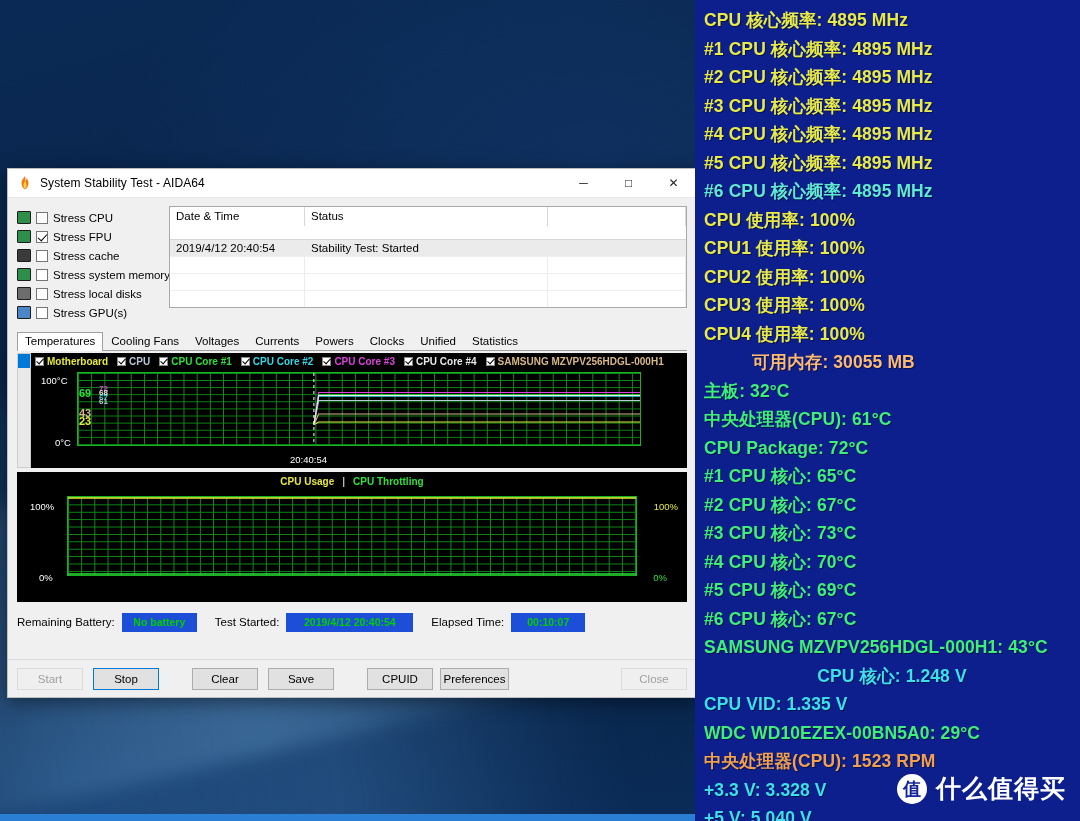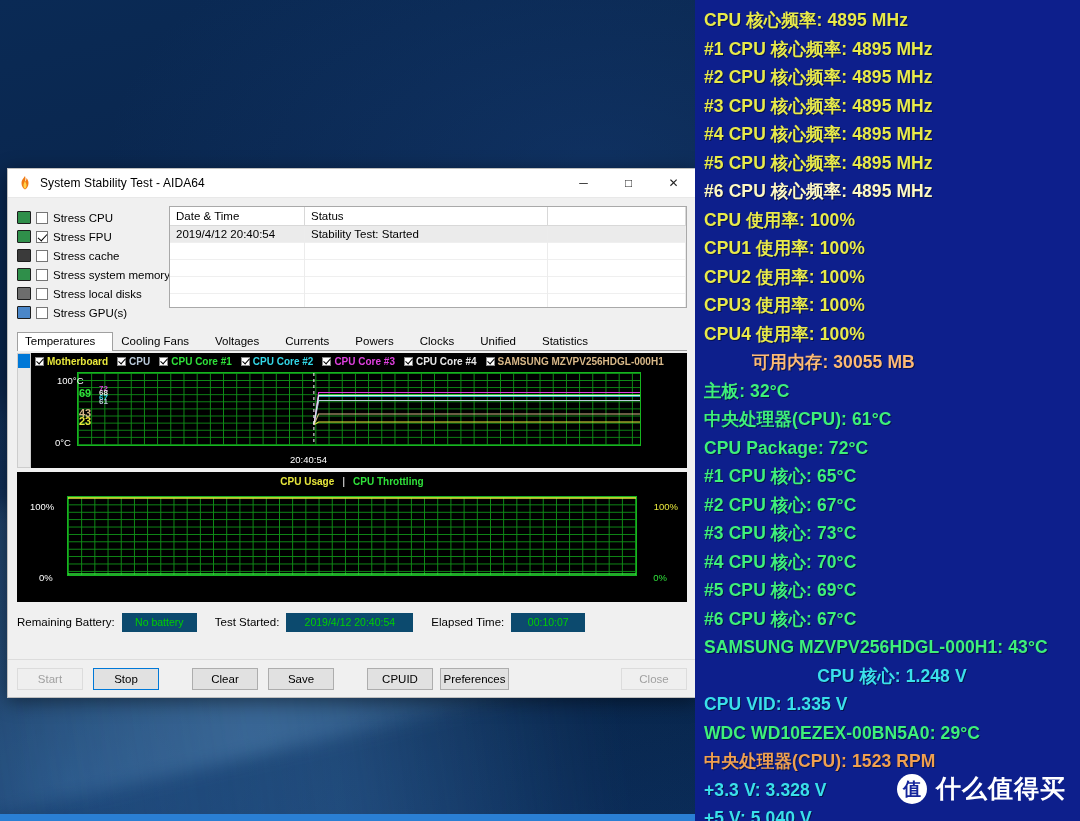--- a/index.html
+++ b/index.html
@@ -87,38 +87,38 @@
     content: ""; position: absolute; left: 3px; top: 0px;
     width: 4px; height: 8px; border: solid #000; border-width: 0 1.4px 1.4px 0;
     transform: rotate(42deg);
   }
   .stress-label { font-size: 11.5px; white-space: nowrap; }
 
   .log-table {
     flex: 1; height: 102px; border: 1px solid #a9a9a9; background: #fff;
     overflow: hidden;
   }
-  .log-head { display: flex; height: 19px; border-bottom: 1px solid #d8d8d8; }
+  .log-head { display: flex; height: 33px; border-bottom: 1px solid #d8d8d8; }
   .log-head .c {
     font-size: 11.5px; padding: 3px 0 0 6px; border-right: 1px solid #d8d8d8; height: 19px;
   }
   .log-head .c1 { width: 135px; }
   .log-head .c2 { width: 243px; }
   .log-head .c3 { flex: 1; }
   .log-row { display: flex; height: 17px; border-bottom: 1px solid #efefef; }
   .log-row.sel { background: #ebebeb; }
   .log-row .c { font-size: 11.5px; padding: 2px 0 0 6px; border-right: 1px solid #ececec; height: 17px; }
   .log-row .c1 { width: 135px; }
   .log-row .c2 { width: 243px; }
   .log-row .c3 { flex: 1; }
 
   
   .tabs { display: flex; margin-top: 9px; border-bottom: 1px solid #a0a0a0; height: 19px; }
   .tab {
-    font-size: 11.5px; padding: 2px 17px 0 7px; height: 19px;
+    font-size: 11.5px; padding: 2px 7px 0 7px; height: 19px;
     border: 1px solid transparent; border-bottom: none; color: #000;
   }
   .tab.active {
     background: #fff; border-color: #a0a0a0; position: relative; top: 0;
   }
 
   
   .graph-area { display: flex; margin-top: 2px; }
   .v-scroll {
     width: 14px; height: 115px; background: #f0f0f0; border: 1px solid #cdcdcd;
@@ -169,21 +169,21 @@
     border: 1px solid #16b41f;
   }
 
   
   .status-strip {
     margin-top: 9px; display: flex; align-items: center; gap: 7px; height: 22px;
     font-size: 11.5px;
   }
   .status-strip .lbl { color: #000; }
   .status-box {
-    background: #0c4a6e; color: #00d000; font-size: 10.5px; font-weight: normal;
+    background: #1d4ed8; color: #00d000; font-size: 10.5px; font-weight: bold;
     padding: 3px 0; text-align: center; height: 19px;
   }
 
   
   .btn-row {
     position: absolute; left: 0; bottom: 0; width: 100%; height: 38px;
     background: #f0f0f0; border-top: 1px solid #dcdcdc;
     display: flex; align-items: center; padding: 0 9px;
   }
   .btn {
@@ -364,21 +364,21 @@
               <path d="M251,53.3 L256,50.3 L256,50.3 L262,50.3 L268,50.3 L274,50.3 L280,50.3 L286,50.3 L292,50.3 L298,50.3 L304,50.3 L310,50.3 L316,50.3 L322,50.3 L328,50.3 L334,50.3 L340,50.3 L346,50.3 L352,50.3 L358,50.3 L364,50.3 L370,50.3 L376,50.3 L382,50.3 L388,50.3 L394,50.3 L400,50.3 L406,50.3 L412,50.3 L418,50.3 L424,50.3 L430,50.3 L436,50.3 L442,50.3 L448,50.3 L454,50.3 L460,50.3 L466,50.3 L472,50.3 L478,50.3 L484,50.3 L490,50.3 L496,50.3 L502,50.3 L508,50.3 L514,50.3 L520,50.3 L526,50.3 L532,50.3 L538,50.3 L544,50.3 L550,50.3 L556,50.3 L562,50.3 L568,50.3 L574,50.3 L580,50.3 L586,50.3 L592,50.3 L598,50.3" fill="none" stroke="#e8e83c" stroke-width="1.1" vector-effect="non-scaling-stroke"></path>
               <path d="M251,53.3 L256,28.9 L256,28.3 L262,28.3 L268,28.3 L274,28.3 L280,28.3 L286,28.3 L292,28.3 L298,28.3 L304,28.3 L310,28.3 L316,28.3 L322,28.3 L328,28.3 L334,28.3 L340,28.3 L346,28.3 L352,28.3 L358,28.3 L364,28.3 L370,28.3 L376,28.3 L382,28.3 L388,28.3 L394,28.3 L400,28.3 L406,28.3 L412,28.3 L418,28.3 L424,28.3 L430,28.3 L436,28.3 L442,28.3 L448,28.3 L454,28.3 L460,28.3 L466,28.3 L472,28.3 L478,28.3 L484,28.3 L490,28.3 L496,28.3 L502,28.3 L508,28.3 L514,28.3 L520,28.3 L526,28.3 L532,28.3 L538,28.3 L544,28.3 L550,28.3 L556,28.3 L562,28.3 L568,28.3 L574,28.3 L580,28.3 L586,28.3 L592,28.3 L598,28.3" fill="none" stroke="#b8c8d8" stroke-width="1.1" vector-effect="non-scaling-stroke"></path>
               <path d="M251,53.3 L256,22.9 L256,22.3 L262,22.3 L268,22.3 L274,22.3 L280,22.3 L286,22.3 L292,22.3 L298,22.3 L304,22.3 L310,22.3 L316,22.3 L322,22.3 L328,22.3 L334,22.3 L340,22.3 L346,22.3 L352,22.3 L358,22.3 L364,22.3 L370,22.3 L376,22.3 L382,22.3 L388,22.3 L394,22.3 L400,22.3 L406,22.3 L412,22.3 L418,22.3 L424,22.3 L430,22.3 L436,22.3 L442,22.3 L448,22.3 L454,22.3 L460,22.3 L466,22.3 L472,22.3 L478,22.3 L484,22.3 L490,22.3 L496,22.3 L502,22.3 L508,22.3 L514,22.3 L520,22.3 L526,22.3 L532,22.3 L538,22.3 L544,22.3 L550,22.3 L556,22.3 L562,22.3 L568,22.3 L574,22.3 L580,22.3 L586,22.3 L592,22.3 L598,22.3" fill="none" stroke="#2fe03a" stroke-width="1.1" vector-effect="non-scaling-stroke"></path>
               <path d="M251,53.3 L256,24.4 L256,23.8 L262,23.8 L268,23.8 L274,23.8 L280,23.8 L286,23.8 L292,23.8 L298,23.8 L304,23.8 L310,23.8 L316,23.8 L322,23.8 L328,23.8 L334,23.8 L340,23.8 L346,23.8 L352,23.8 L358,23.8 L364,23.8 L370,23.8 L376,23.8 L382,23.8 L388,23.8 L394,23.8 L400,23.8 L406,23.8 L412,23.8 L418,23.8 L424,23.8 L430,23.8 L436,23.8 L442,23.8 L448,23.8 L454,23.8 L460,23.8 L466,23.8 L472,23.8 L478,23.8 L484,23.8 L490,23.8 L496,23.8 L502,23.8 L508,23.8 L514,23.8 L520,23.8 L526,23.8 L532,23.8 L538,23.8 L544,23.8 L550,23.8 L556,23.8 L562,23.8 L568,23.8 L574,23.8 L580,23.8 L586,23.8 L592,23.8 L598,23.8" fill="none" stroke="#33d8e8" stroke-width="1.1" vector-effect="non-scaling-stroke"></path>
               <path d="M251,53.3 L256,20.7 L256,20.1 L262,20.1 L268,20.1 L274,20.1 L280,20.1 L286,20.1 L292,20.1 L298,20.1 L304,20.1 L310,20.1 L316,20.1 L322,20.1 L328,20.1 L334,20.1 L340,20.1 L346,20.1 L352,20.1 L358,20.1 L364,20.1 L370,20.1 L376,20.1 L382,20.1 L388,20.1 L394,20.1 L400,20.1 L406,20.1 L412,20.1 L418,20.1 L424,20.1 L430,20.1 L436,20.1 L442,20.1 L448,20.1 L454,20.1 L460,20.1 L466,20.1 L472,20.1 L478,20.1 L484,20.1 L490,20.1 L496,20.1 L502,20.1 L508,20.1 L514,20.1 L520,20.1 L526,20.1 L532,20.1 L538,20.1 L544,20.1 L550,20.1 L556,20.1 L562,20.1 L568,20.1 L574,20.1 L580,20.1 L586,20.1 L592,20.1 L598,20.1" fill="none" stroke="#e040e0" stroke-width="1.1" vector-effect="non-scaling-stroke"></path>
               <path d="M251,53.3 L256,23.7 L256,23.1 L262,23.1 L268,23.1 L274,23.1 L280,23.1 L286,23.1 L292,23.1 L298,23.1 L304,23.1 L310,23.1 L316,23.1 L322,23.1 L328,23.1 L334,23.1 L340,23.1 L346,23.1 L352,23.1 L358,23.1 L364,23.1 L370,23.1 L376,23.1 L382,23.1 L388,23.1 L394,23.1 L400,23.1 L406,23.1 L412,23.1 L418,23.1 L424,23.1 L430,23.1 L436,23.1 L442,23.1 L448,23.1 L454,23.1 L460,23.1 L466,23.1 L472,23.1 L478,23.1 L484,23.1 L490,23.1 L496,23.1 L502,23.1 L508,23.1 L514,23.1 L520,23.1 L526,23.1 L532,23.1 L538,23.1 L544,23.1 L550,23.1 L556,23.1 L562,23.1 L568,23.1 L574,23.1 L580,23.1 L586,23.1 L592,23.1 L598,23.1" fill="none" stroke="#e8e8e8" stroke-width="1.1" vector-effect="non-scaling-stroke"></path>
               <path d="M251,53.3 L256,42.2 L256,42.2 L262,42.2 L268,42.2 L274,42.2 L280,42.2 L286,42.2 L292,42.2 L298,42.2 L304,42.2 L310,42.2 L316,42.2 L322,42.2 L328,42.2 L334,42.2 L340,42.2 L346,42.2 L352,42.2 L358,42.2 L364,42.2 L370,42.2 L376,42.2 L382,42.2 L388,42.2 L394,42.2 L400,42.2 L406,42.2 L412,42.2 L418,42.2 L424,42.2 L430,42.2 L436,42.2 L442,42.2 L448,42.2 L454,42.2 L460,42.2 L466,42.2 L472,42.2 L478,42.2 L484,42.2 L490,42.2 L496,42.2 L502,42.2 L508,42.2 L514,42.2 L520,42.2 L526,42.2 L532,42.2 L538,42.2 L544,42.2 L550,42.2 L556,42.2 L562,42.2 L568,42.2 L574,42.2 L580,42.2 L586,42.2 L592,42.2 L598,42.2" fill="none" stroke="#d8b888" stroke-width="1.1" vector-effect="non-scaling-stroke"></path>
               <line x1="251" y1="0" x2="251" y2="74" stroke="#ffffff" stroke-width="1" stroke-dasharray="3 3" vector-effect="non-scaling-stroke"></line>
             </svg>
         </div>
-        <div class="axis-lbl" id="temp-y-top" style="left:26px; top:22px;">100°C</div>
+        <div class="axis-lbl" id="temp-y-top" style="left:10px; top:22px;">100°C</div>
         <div class="axis-lbl" id="temp-y-bot" style="left:24px; top:84px;">0°C</div>
         <div class="axis-lbl" id="temp-x-mid" style="left:259px; top:101px;">20:40:54</div>
         <div id="temp-right-labels">
             <div style="position: absolute; left: 48px; top: 35.44px; color: rgb(47, 224, 58); font-size: 11px; font-weight: bold; line-height: 1;">69</div>
             <div style="position: absolute; left: 68px; top: 31.76px; color: rgb(224, 64, 224); font-size: 8px; font-weight: bold; line-height: 1;">72</div>
             <div style="position: absolute; left: 68px; top: 36.2px; color: rgb(232, 232, 232); font-size: 8px; font-weight: bold; line-height: 1;">68</div>
             <div style="position: absolute; left: 68px; top: 40.64px; color: rgb(51, 216, 232); font-size: 8px; font-weight: bold; line-height: 1;">67</div>
             <div style="position: absolute; left: 68px; top: 45.08px; color: rgb(184, 200, 216); font-size: 8px; font-weight: bold; line-height: 1;">61</div>
             <div style="position: absolute; left: 48px; top: 54.68px; color: rgb(216, 184, 136); font-size: 11px; font-weight: bold; line-height: 1;">43</div>
             <div style="position: absolute; left: 48px; top: 62.82px; color: rgb(232, 232, 60); font-size: 11px; font-weight: bold; line-height: 1;">23</div>
@@ -422,21 +422,21 @@
 </div>
 
 <div id="osd">
   <div id="osd-lines">
       <div class="line" style="color: rgb(232, 234, 74);">CPU 核心频率: 4895 MHz</div>
       <div class="line" style="color: rgb(232, 234, 74);">#1 CPU 核心频率: 4895 MHz</div>
       <div class="line" style="color: rgb(232, 234, 74);">#2 CPU 核心频率: 4895 MHz</div>
       <div class="line" style="color: rgb(232, 234, 74);">#3 CPU 核心频率: 4895 MHz</div>
       <div class="line" style="color: rgb(232, 234, 74);">#4 CPU 核心频率: 4895 MHz</div>
       <div class="line" style="color: rgb(232, 234, 74);">#5 CPU 核心频率: 4895 MHz</div>
-      <div class="line" style="color: #fef9c3;">#6 CPU 核心频率: 4895 MHz</div>
+      <div class="line" style="color: #5eead4;">#6 CPU 核心频率: 4895 MHz</div>
       <div class="line" style="color: rgb(232, 234, 74);">CPU 使用率: 100%</div>
       <div class="line" style="color: rgb(232, 234, 74);">CPU1 使用率: 100%</div>
       <div class="line" style="color: rgb(232, 234, 74);">CPU2 使用率: 100%</div>
       <div class="line" style="color: rgb(232, 234, 74);">CPU3 使用率: 100%</div>
       <div class="line" style="color: rgb(232, 234, 74);">CPU4 使用率: 100%</div>
       <div class="line" style="color: #fdba74; margin-left: 48px;">可用内存: 30055 MB</div>
       <div class="line" style="color: rgb(62, 240, 122);">主板: 32°C</div>
       <div class="line" style="color: rgb(62, 240, 122);">中央处理器(CPU): 61°C</div>
       <div class="line" style="color: rgb(62, 240, 122);">CPU Package: 72°C</div>
       <div class="line" style="color: rgb(62, 240, 122);"> #1 CPU 核心: 65°C</div>

